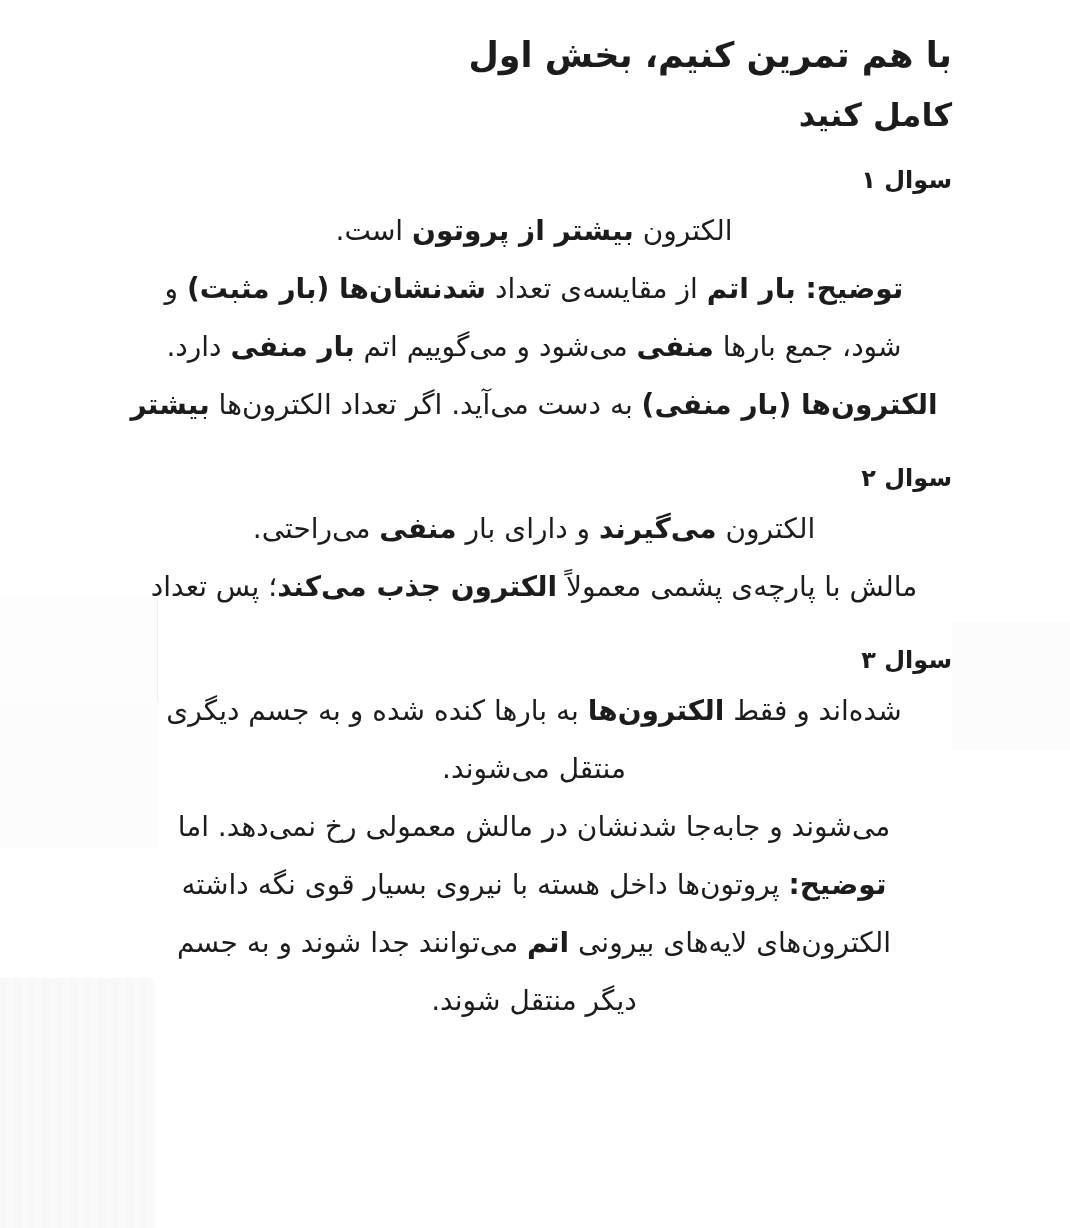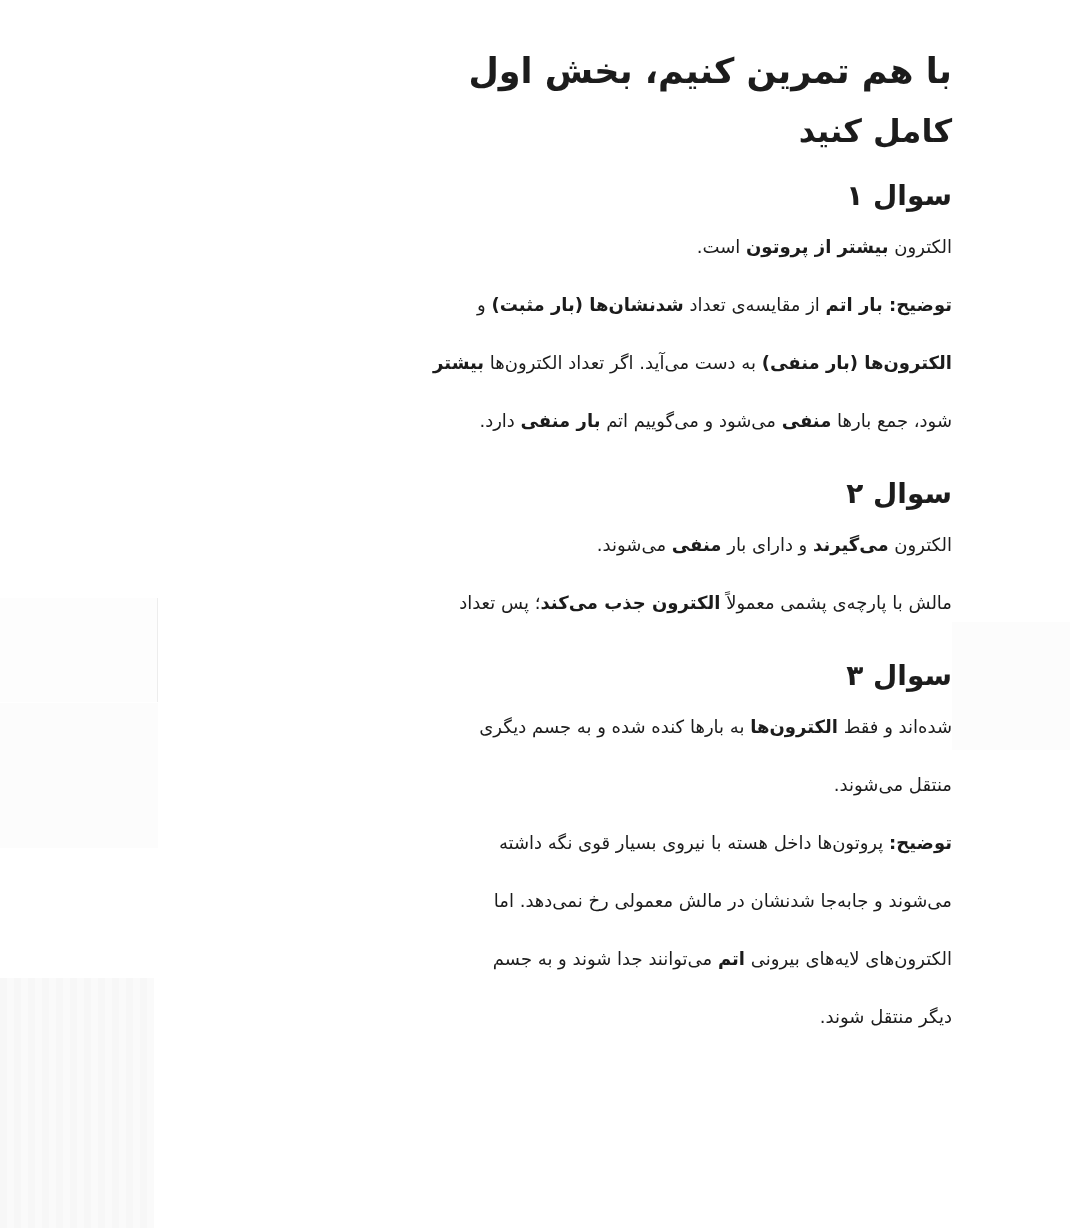--- a/index.html
+++ b/index.html
@@ -40,74 +40,75 @@
   }
   .content {
     position: absolute;
     top: 30px;
     right: 118px;
     width: 836px;
     text-align: right;
   }
   section { margin: 0; padding: 0; }
   .title {
-    margin: 16px 0 14px 0;
+    margin: 0 0 14px 0;
     font-size: 35px;
     line-height: 50px;
     font-weight: 700;
   }
   .subtitle {
     margin: 0 0 4px 0;
     font-size: 32px;
     line-height: 42px;
     font-weight: 600;
   }
   .section-heading {
     margin: 24px 0 2px 0;
-    font-size: 28px;
+    font-size: 24px;
     line-height: 40px;
     font-weight: 600;
   }
   .line {
-    font-size: 18px;
+    font-size: 28px;
     line-height: 58px;
     white-space: nowrap;
+    text-align: center;
   }
   .bold { font-weight: 700; }
 </style>
 </head>
 <body>
 
 <div class="artifact artifact-left-mid"></div>
 <div class="artifact artifact-left-low"></div>
 <div class="artifact artifact-left-bottom"></div>
 <div class="artifact artifact-right-mid"></div>
 
 <div class="content">
 
   <h1 class="title">با هم تمرین کنیم، بخش اول</h1>
   <div class="subtitle">کامل کنید</div>
 
   <section>
     <div class="section-heading">سوال ۱</div>
     <div class="line"><span>الکترون </span><span class="bold">بیشتر از پروتون</span><span> است.</span></div>
     <div class="line"><span class="bold">توضیح: بار اتم</span><span> از مقایسه‌ی تعداد </span><span class="bold">شدنشان‌ها (بار مثبت)</span><span> و</span></div>
+    <div class="line"><span>شود، جمع بارها </span><span class="bold">منفی</span><span> می‌شود و می‌گوییم اتم </span><span class="bold">بار منفی</span><span> دارد.</span></div>
     <div class="line"><span class="bold">الکترون‌ها (بار منفی)</span><span> به دست می‌آید. اگر تعداد الکترون‌ها </span><span class="bold">بیشتر</span></div>
-    <div class="line"><span>شود، جمع بارها </span><span class="bold">منفی</span><span> می‌شود و می‌گوییم اتم </span><span class="bold">بار منفی</span><span> دارد.</span></div>
   </section>
 
   <section>
     <div class="section-heading">سوال ۲</div>
-    <div class="line"><span>الکترون </span><span class="bold">می‌گیرند</span><span> و دارای بار </span><span class="bold">منفی</span><span> می‌شوند.</span></div>
+    <div class="line"><span>الکترون </span><span class="bold">می‌گیرند</span><span> و دارای بار </span><span class="bold">منفی</span><span> می‌راحتی.</span></div>
     <div class="line"><span>مالش با پارچه‌ی پشمی معمولاً </span><span class="bold">الکترون جذب می‌کند</span><span>؛ پس تعداد</span></div>
   </section>
 
   <section>
     <div class="section-heading">سوال ۳</div>
     <div class="line"><span>شده‌اند و فقط </span><span class="bold">الکترون‌ها</span><span> به بارها کنده شده و به جسم دیگری</span></div>
     <div class="line"><span>منتقل می‌شوند.</span></div>
+    <div class="line"><span>می‌شوند و جابه‌جا شدنشان در مالش معمولی رخ نمی‌دهد. اما</span></div>
     <div class="line"><span class="bold">توضیح:</span><span> پروتون‌ها داخل هسته با نیروی بسیار قوی نگه داشته</span></div>
-    <div class="line"><span>می‌شوند و جابه‌جا شدنشان در مالش معمولی رخ نمی‌دهد. اما</span></div>
     <div class="line"><span>الکترون‌های لایه‌های بیرونی </span><span class="bold">اتم</span><span> می‌توانند جدا شوند و به جسم</span></div>
     <div class="line"><span>دیگر منتقل شوند.</span></div>
   </section>
 
 </div>
 
 </body></html>

